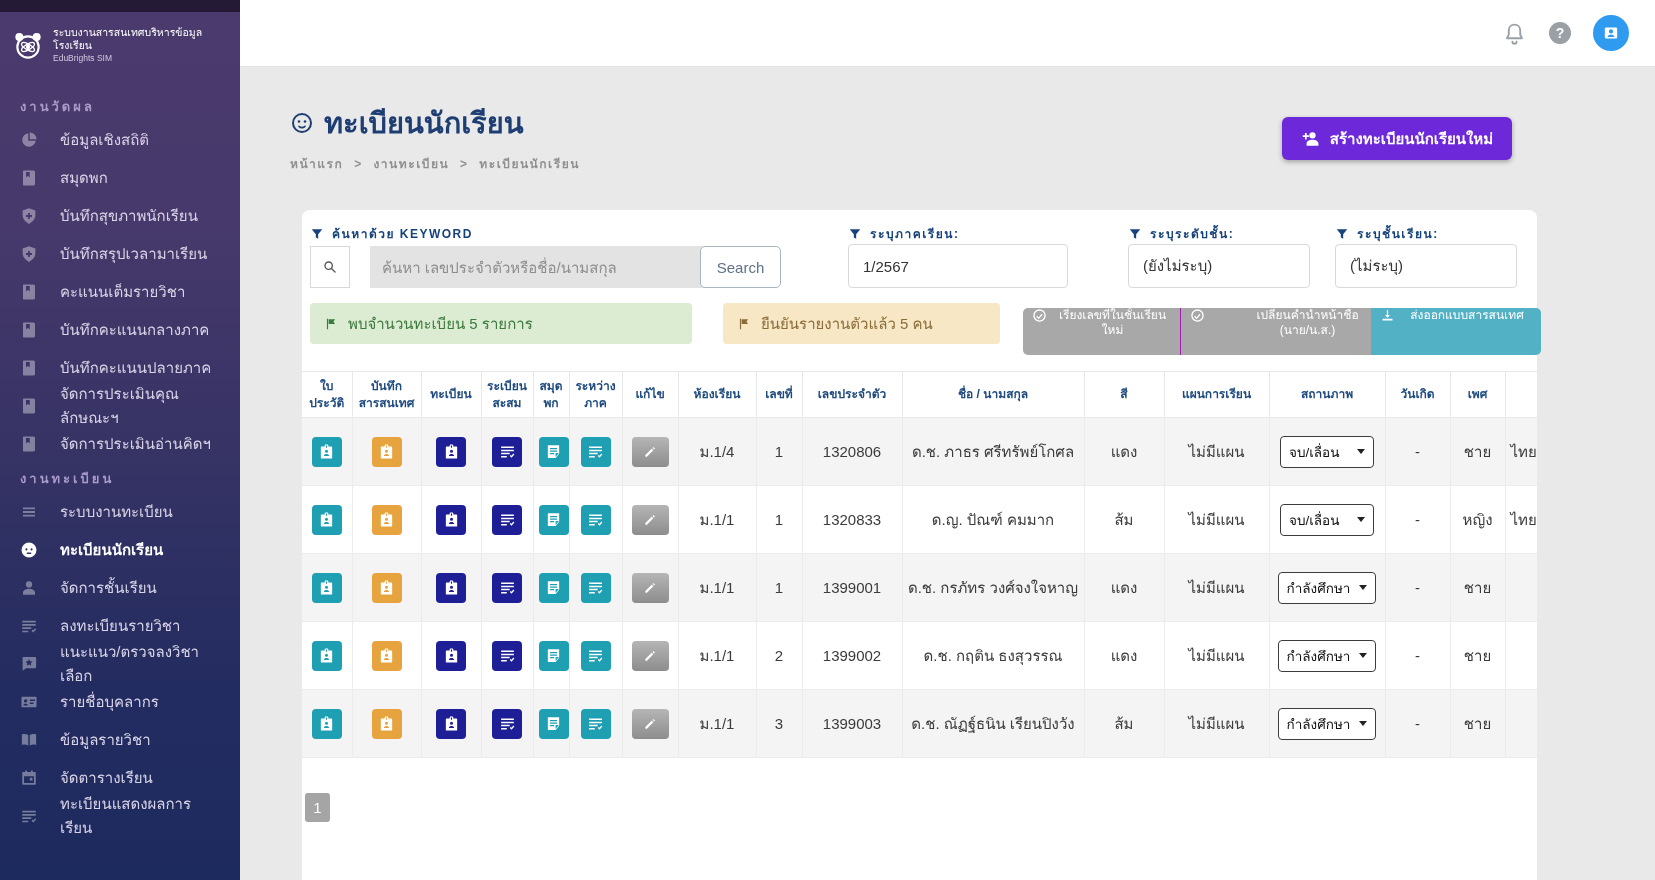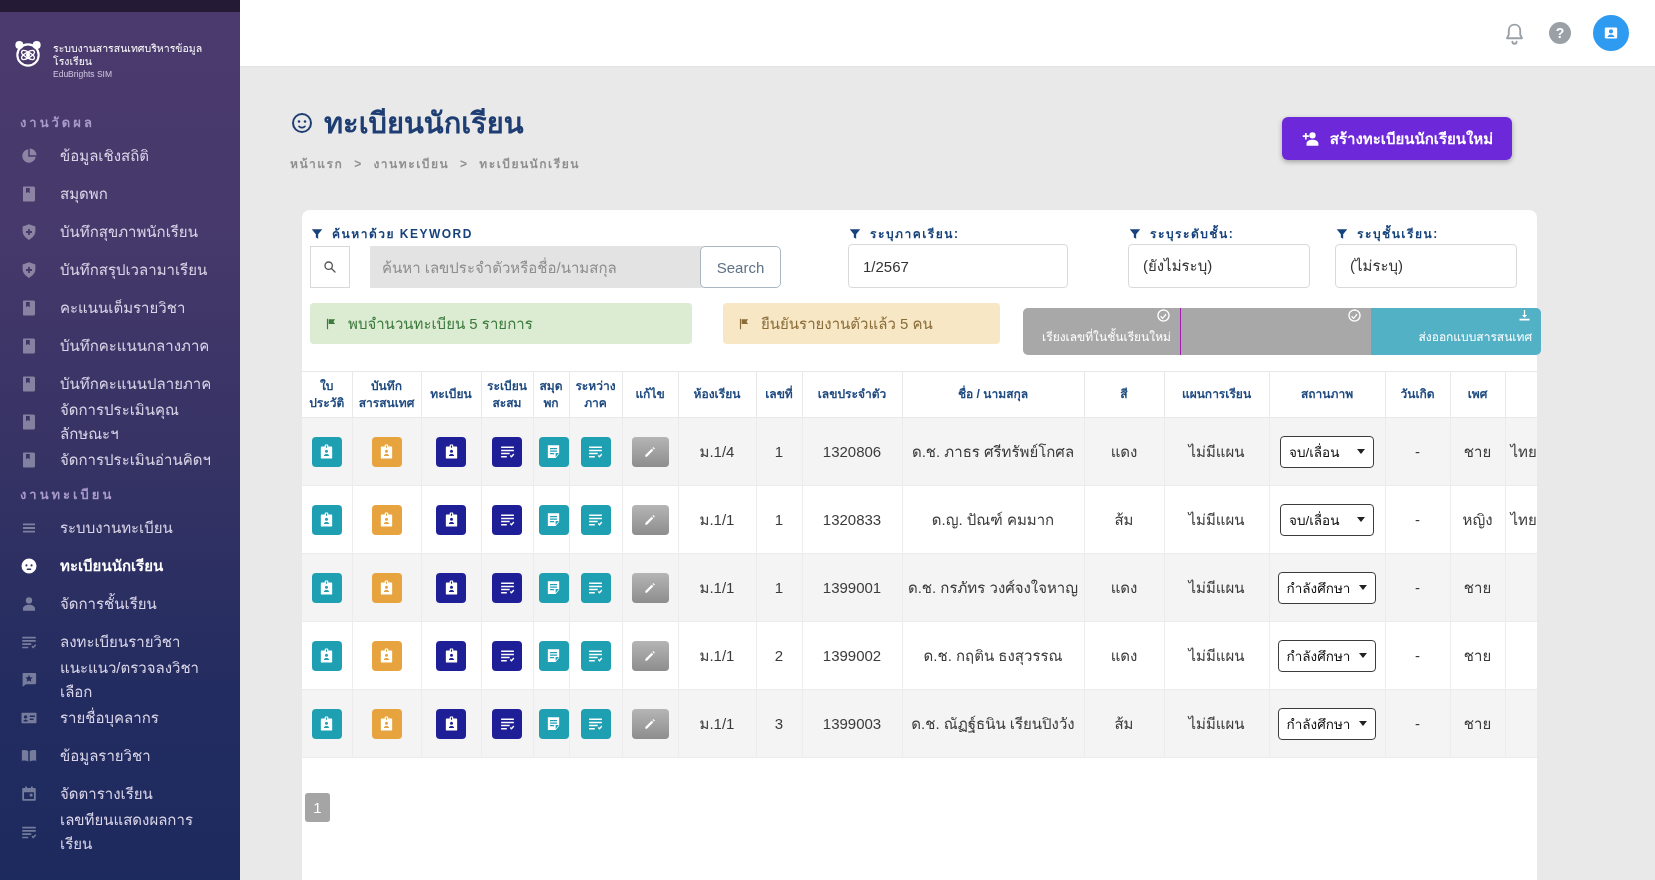--- a/index.html
+++ b/index.html
@@ -6,21 +6,21 @@
   .screen{position:relative;width:1655px;height:880px;overflow:hidden;background:#e9e9e9;
           font-family:"Liberation Sans","DejaVu Sans",sans-serif;}
   svg.ic{display:block;}
 
   
   .sidebar{position:absolute;left:0;top:0;width:240px;height:880px;
     background:linear-gradient(180deg,#4b3a6d 0%,#47396b 25%,#343264 55%,#232c60 78%,#1d2a5e 100%);}
   .side-strip{height:12px;background:#241a35;}
   .logo-row{display:flex;align-items:center;gap:9px;padding:14px 10px 8px 12px;color:#fff;}
   .logo-ic{width:32px;height:32px;flex:0 0 auto;color:#fff;}
-  .logo-title{font-size:10.5px;line-height:1.25;color:#fff;margin-top:16px;}
+  .logo-title{font-size:10.5px;line-height:1.25;color:#fff;}
   .logo-sub{font-size:8.5px;color:#cfc7e0;margin-top:1px;}
   .nav{margin-top:20px;}
   .nav-section{height:30px;display:flex;align-items:center;padding:0 20px;
     color:#a99bc9;font-size:13px;font-weight:bold;letter-spacing:3px;}
   .nav-item{height:38px;display:flex;align-items:center;gap:22px;padding:0 20px;
     color:#d9d4e7;font-size:15px;cursor:pointer;}
   .nav-item .ni{width:18px;height:18px;color:#fff;opacity:.38;flex:0 0 auto;}
   .nav-item.active{color:#fff;font-weight:bold;}
   .nav-item.active .ni{opacity:1;}
 
@@ -66,22 +66,22 @@
     border:1px solid #d9d9d9;border-radius:4px;display:flex;align-items:center;padding:0 14px;
     font-size:15px;color:#333;cursor:pointer;}
 
   .banner{position:absolute;top:93px;height:41px;box-sizing:border-box;border-radius:4px;display:flex;
     align-items:center;gap:10px;padding:0 14px;font-size:15px;}
   .banner svg{width:14px;height:14px;flex:0 0 auto;}
   .banner.green{left:8px;width:382px;background:#dcecd2;color:#3d7a3d;}
   .banner.orange{left:421px;width:277px;background:#f7e7c4;color:#8a6d3b;}
 
   .btn-group{position:absolute;left:721px;top:98px;height:47px;display:flex;border-radius:5px;overflow:hidden;}
-  .gbtn{box-sizing:border-box;display:flex;align-items:flex-end;gap:7px;padding:0 9px;font-size:12px;
-    color:#fff;line-height:1.25;cursor:pointer;flex-direction:column;}
+  .gbtn{box-sizing:border-box;display:flex;align-items:flex-start;gap:7px;padding:0 9px;font-size:12px;
+    color:#fff;line-height:1.25;cursor:pointer;}
   .gbtn svg{width:15px;height:15px;flex:0 0 auto;}
   .gbtn span{flex:1;text-align:center;}
   .gbtn.gray{background:#a8a8a8;}
   .gbtn.gray + .gbtn.gray{border-left:1px solid #a21caf;gap:48px;}
   .gbtn.teal{background:#53b1c6;}
   .w1{width:157px;} .w2{width:191px;} .w3{width:170px;}
 
   
   table.students{position:absolute;left:0;top:161px;width:1235px;border-collapse:collapse;table-layout:fixed;}
   table.students th{height:46px;box-sizing:border-box;padding:2px 3px;background:#fff;
@@ -321,21 +321,21 @@
       <div class="nav-item">
         <svg class="ic ni">
             <use href="#s-cal"></use>
           </svg>
         <span>จัดตารางเรียน</span>
         </div>
       <div class="nav-item">
         <svg class="ic ni">
             <use href="#s-lineschk"></use>
           </svg>
-        <span>เลขทียนแสดงผลการเรียน</span>
+        <span>ทะเบียนแสดงผลการเรียน</span>
         </div>
     </div>
   </div>
 
   <div class="topbar">
     <div class="topbar-icons">
       <svg class="ic bell">
           <use href="#s-bell"></use>
         </svg>
       <div class="help">?</div>

